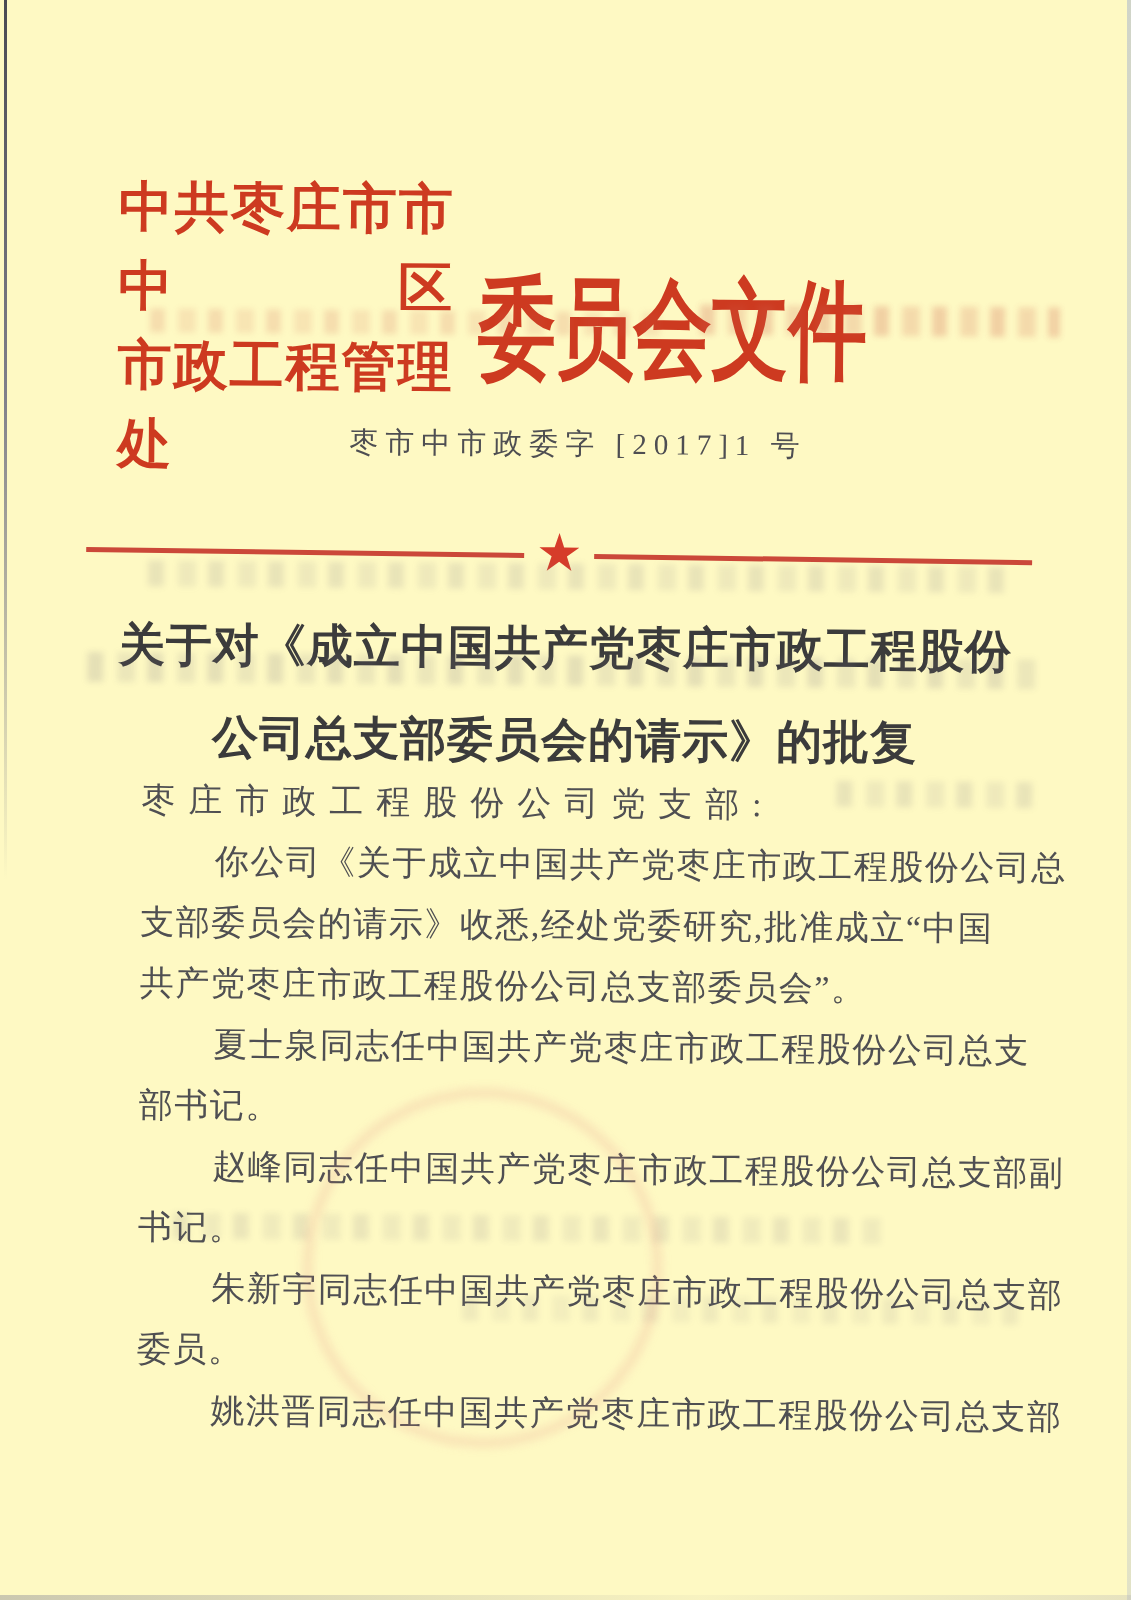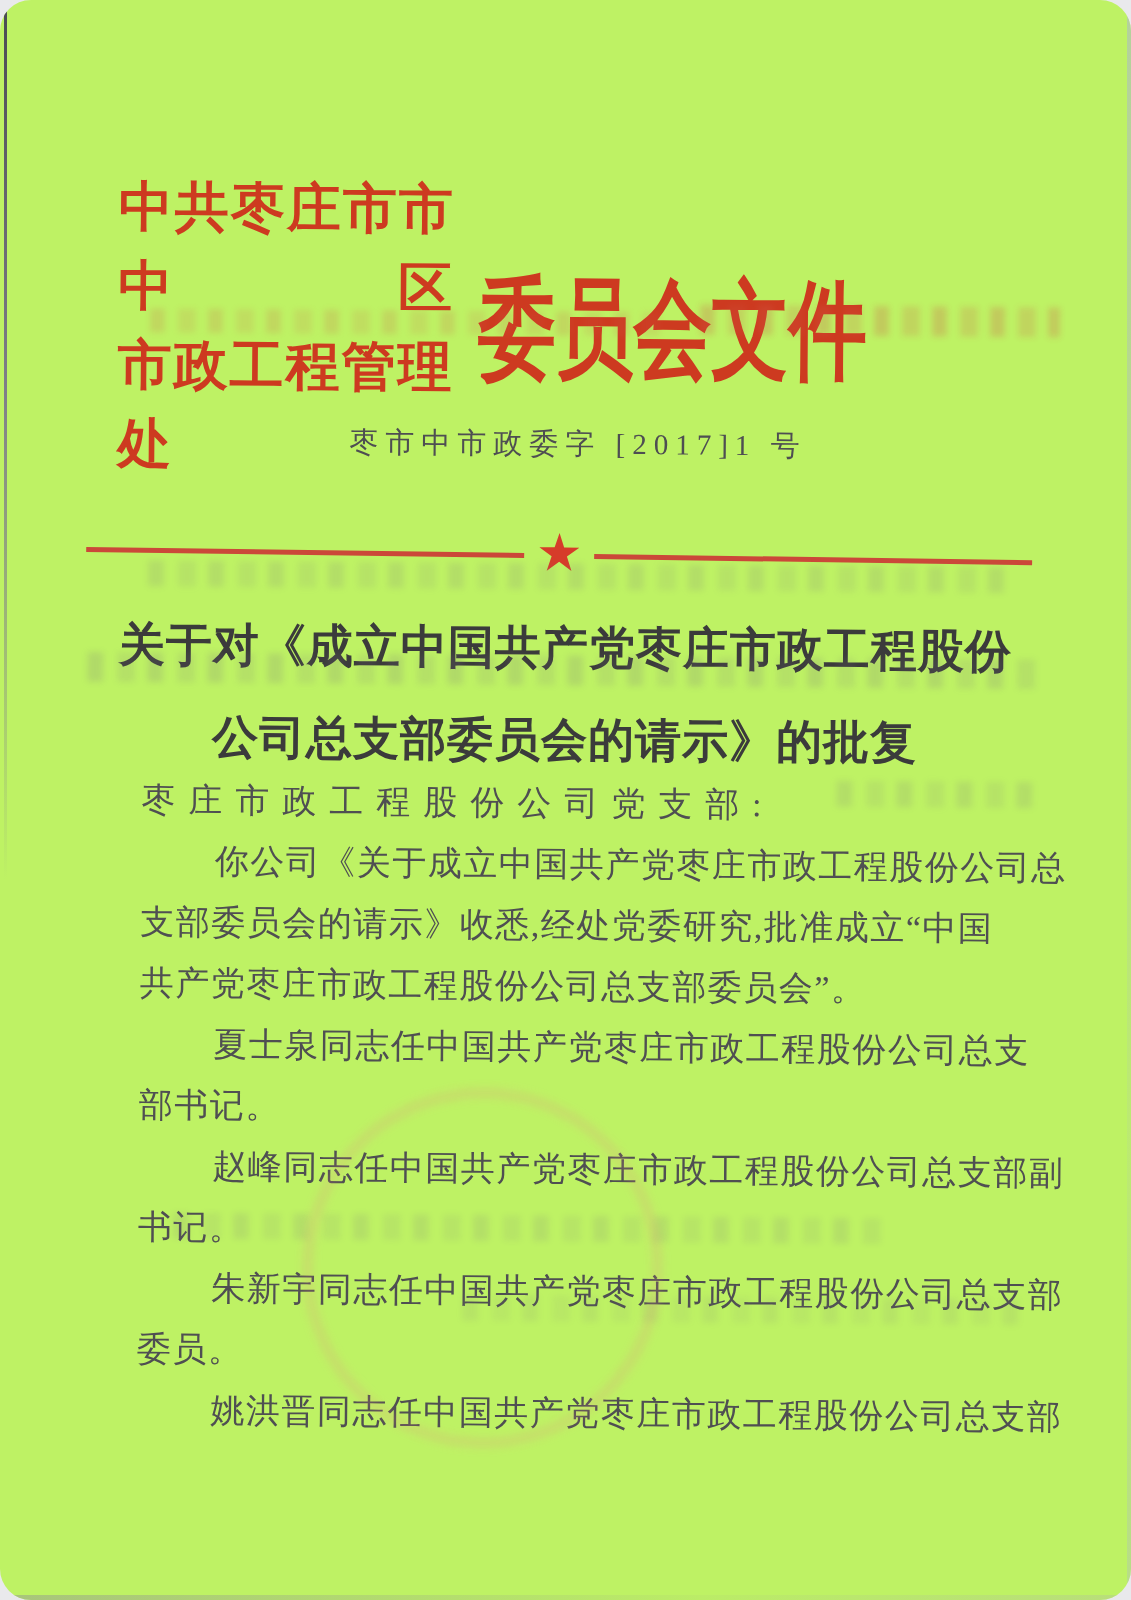--- a/index.html
+++ b/index.html
@@ -1,22 +1,21 @@
 <!DOCTYPE html>
 <html style="--red: #cd3a20; --rule-red: #cb4839; --star-red: #d63c2a;"><head>
 <meta charset="utf-8">
 <style>
   html,body{margin:0;padding:0;background:#e9e9ec;}
   .page{
     position:relative;
     width:1131px;height:1600px;
-    background:#bef264;
+    background:#fef9c3;
     overflow:hidden;
     font-family:"Liberation Serif",serif;
-    border-radius:31px;
   }
   .content{
     position:absolute;inset:0;
     transform:rotate(0.45deg);
     transform-origin:110px 320px;
   }
   
   .letterhead{
     position:absolute;top:168px;left:118px;width:900px;
     display:flex;align-items:center;

